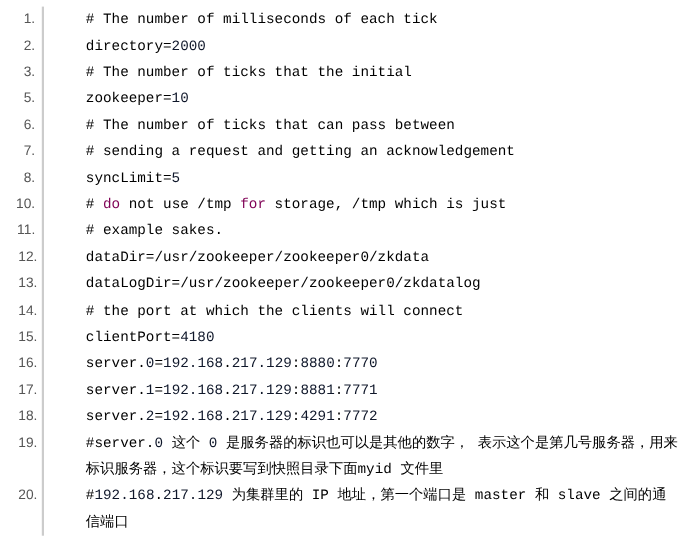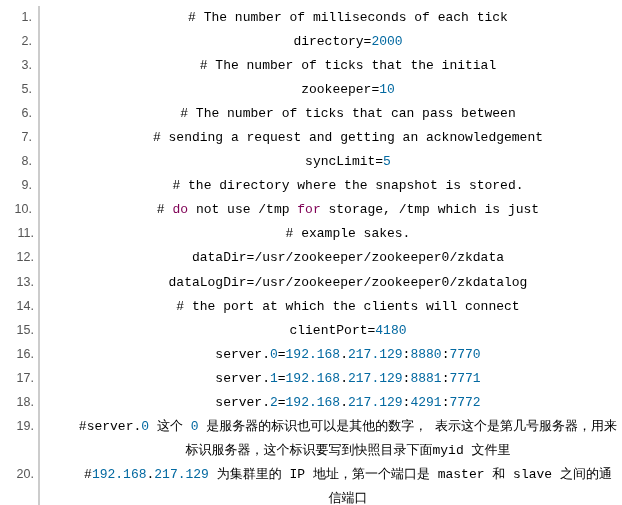--- a/index.html
+++ b/index.html
@@ -19,54 +19,52 @@
     margin: 0;
     padding: 0;
     border-left: 2px solid #ccc;
     padding-left: 0;
   }
   ol.code li {
     padding-left: 38px;
     position: relative;
     white-space: normal;
     word-break: break-all;
-    text-align: center;
   }
   ol.code li::before {
     content: attr(data-ln) ".";
     position: absolute;
     left: -34px;
     width: 28px;
     text-align: right;
     color: #555;
     font-family: Arial, sans-serif;
     font-size: 12.5px;
   }
   ol.code li:nth-child(-n+9)::before {
     left: -30px;
     width: 22px;
   }
-  .tok-num { color: #0369a1; }
+  .tok-num { color: #0f172a; }
   .tok-kw { color: #7f0055; font-weight: normal; }
   
   .gutter-wrap { margin-left: 34px; }
 </style>
 </head>
 <body>
 
 <div class="gutter-wrap">
   <ol class="code">
       <li data-ln="1"><span># The number of milliseconds of each tick</span></li>
       <li data-ln="2"><span>directory=</span><span class="tok-num">2000</span></li>
       <li data-ln="3"><span># The number of ticks that the initial</span></li>
       <li data-ln="5"><span>zookeeper=</span><span class="tok-num">10</span></li>
       <li data-ln="6"><span># The number of ticks that can pass between</span></li>
       <li data-ln="7"><span># sending a request and getting an acknowledgement</span></li>
       <li data-ln="8"><span>syncLimit=</span><span class="tok-num">5</span></li>
-      <li data-ln="9"><span># the directory where the snapshot is stored.</span></li>
       <li data-ln="10"><span># </span><span class="tok-kw">do</span><span> not use /tmp </span><span class="tok-kw">for</span><span> storage, /tmp which is just</span></li>
       <li data-ln="11"><span># example sakes.</span></li>
       <li data-ln="12"><span>dataDir=/usr/zookeeper/zookeeper0/zkdata</span></li>
       <li data-ln="13"><span>dataLogDir=/usr/zookeeper/zookeeper0/zkdatalog</span></li>
       <li data-ln="14"><span># the port at which the clients will connect</span></li>
       <li data-ln="15"><span>clientPort=</span><span class="tok-num">4180</span></li>
       <li data-ln="16"><span>server.</span><span class="tok-num">0</span><span>=</span><span class="tok-num">192.168</span><span>.</span><span class="tok-num">217.129</span><span>:</span><span class="tok-num">8880</span><span>:</span><span class="tok-num">7770</span></li>
       <li data-ln="17"><span>server.</span><span class="tok-num">1</span><span>=</span><span class="tok-num">192.168</span><span>.</span><span class="tok-num">217.129</span><span>:</span><span class="tok-num">8881</span><span>:</span><span class="tok-num">7771</span></li>
       <li data-ln="18"><span>server.</span><span class="tok-num">2</span><span>=</span><span class="tok-num">192.168</span><span>.</span><span class="tok-num">217.129</span><span>:</span><span class="tok-num">4291</span><span>:</span><span class="tok-num">7772</span></li>
       <li data-ln="19"><span>#server.</span><span class="tok-num">0</span><span> 这个 </span><span class="tok-num">0</span><span> 是服务器的标识也可以是其他的数字， 表示这个是第几号服务器，用来标识服务器，这个标识要写到快照目录下面myid 文件里</span></li>

